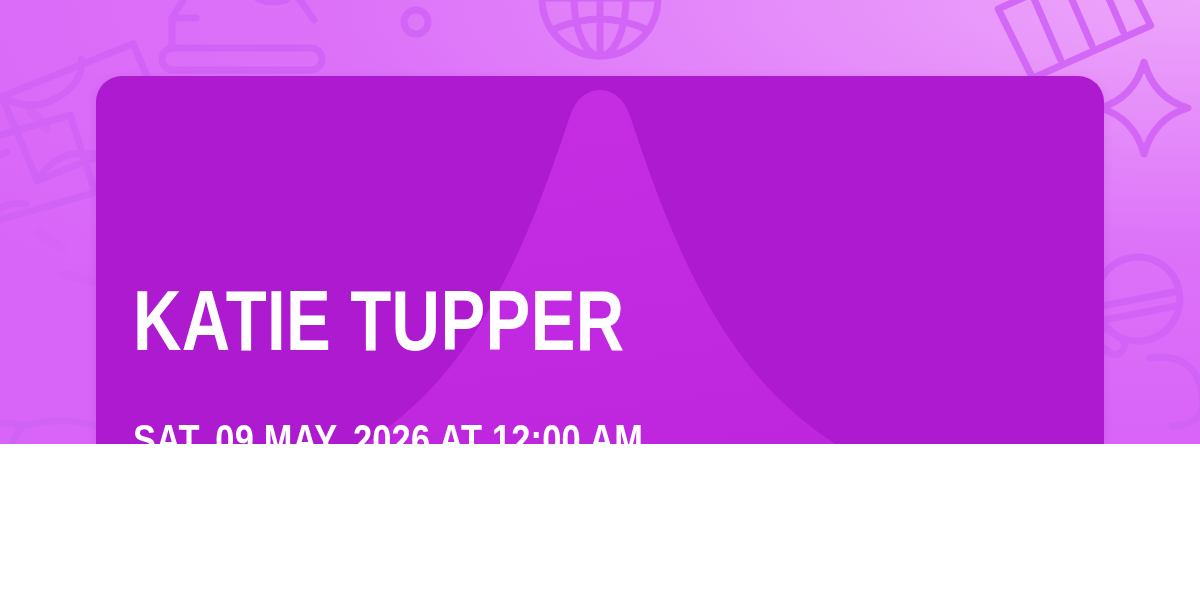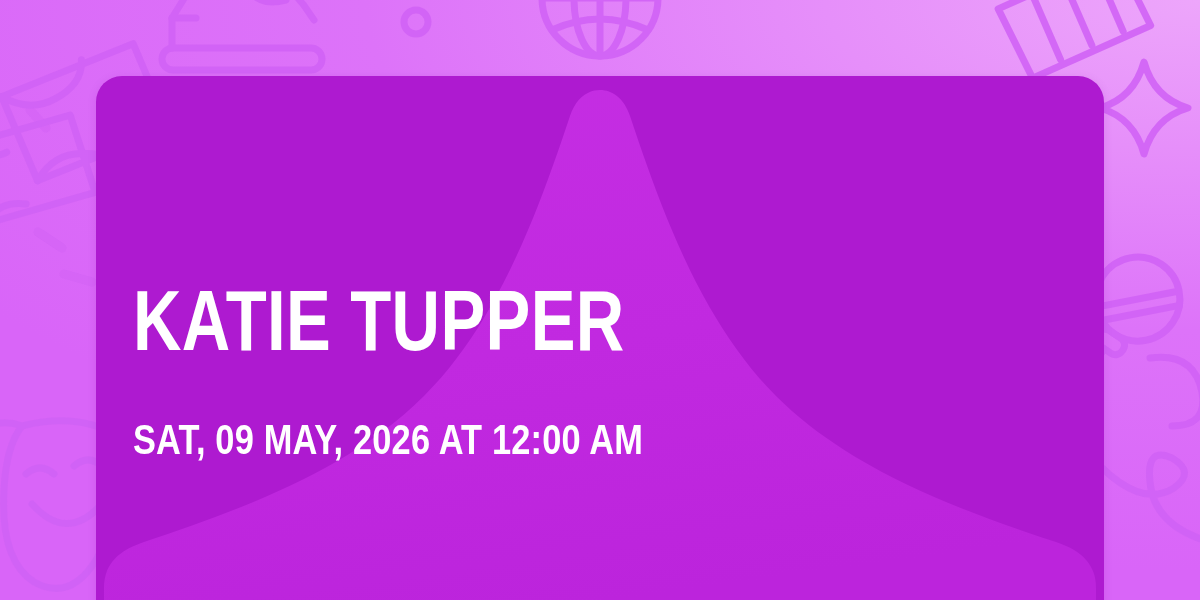--- a/index.html
+++ b/index.html
@@ -7,21 +7,21 @@
     padding: 0;
     width: 1200px;
     height: 600px;
     overflow: hidden;
     font-family: "Liberation Sans", sans-serif;
   }
 
   #stage {
     position: relative;
     width: 1200px;
-    height: 600px;
+    height: 444px;
     overflow: hidden;
     background: #22c55e;
   }
 
   
   .bg-gradient {
     position: absolute;
     inset: 0;
     background:
       radial-gradient(120% 95% at 100% 0%, #EDA6FB 0%, #E68FFA 26%, #DD73F9 58%, #D965F8 100%),

